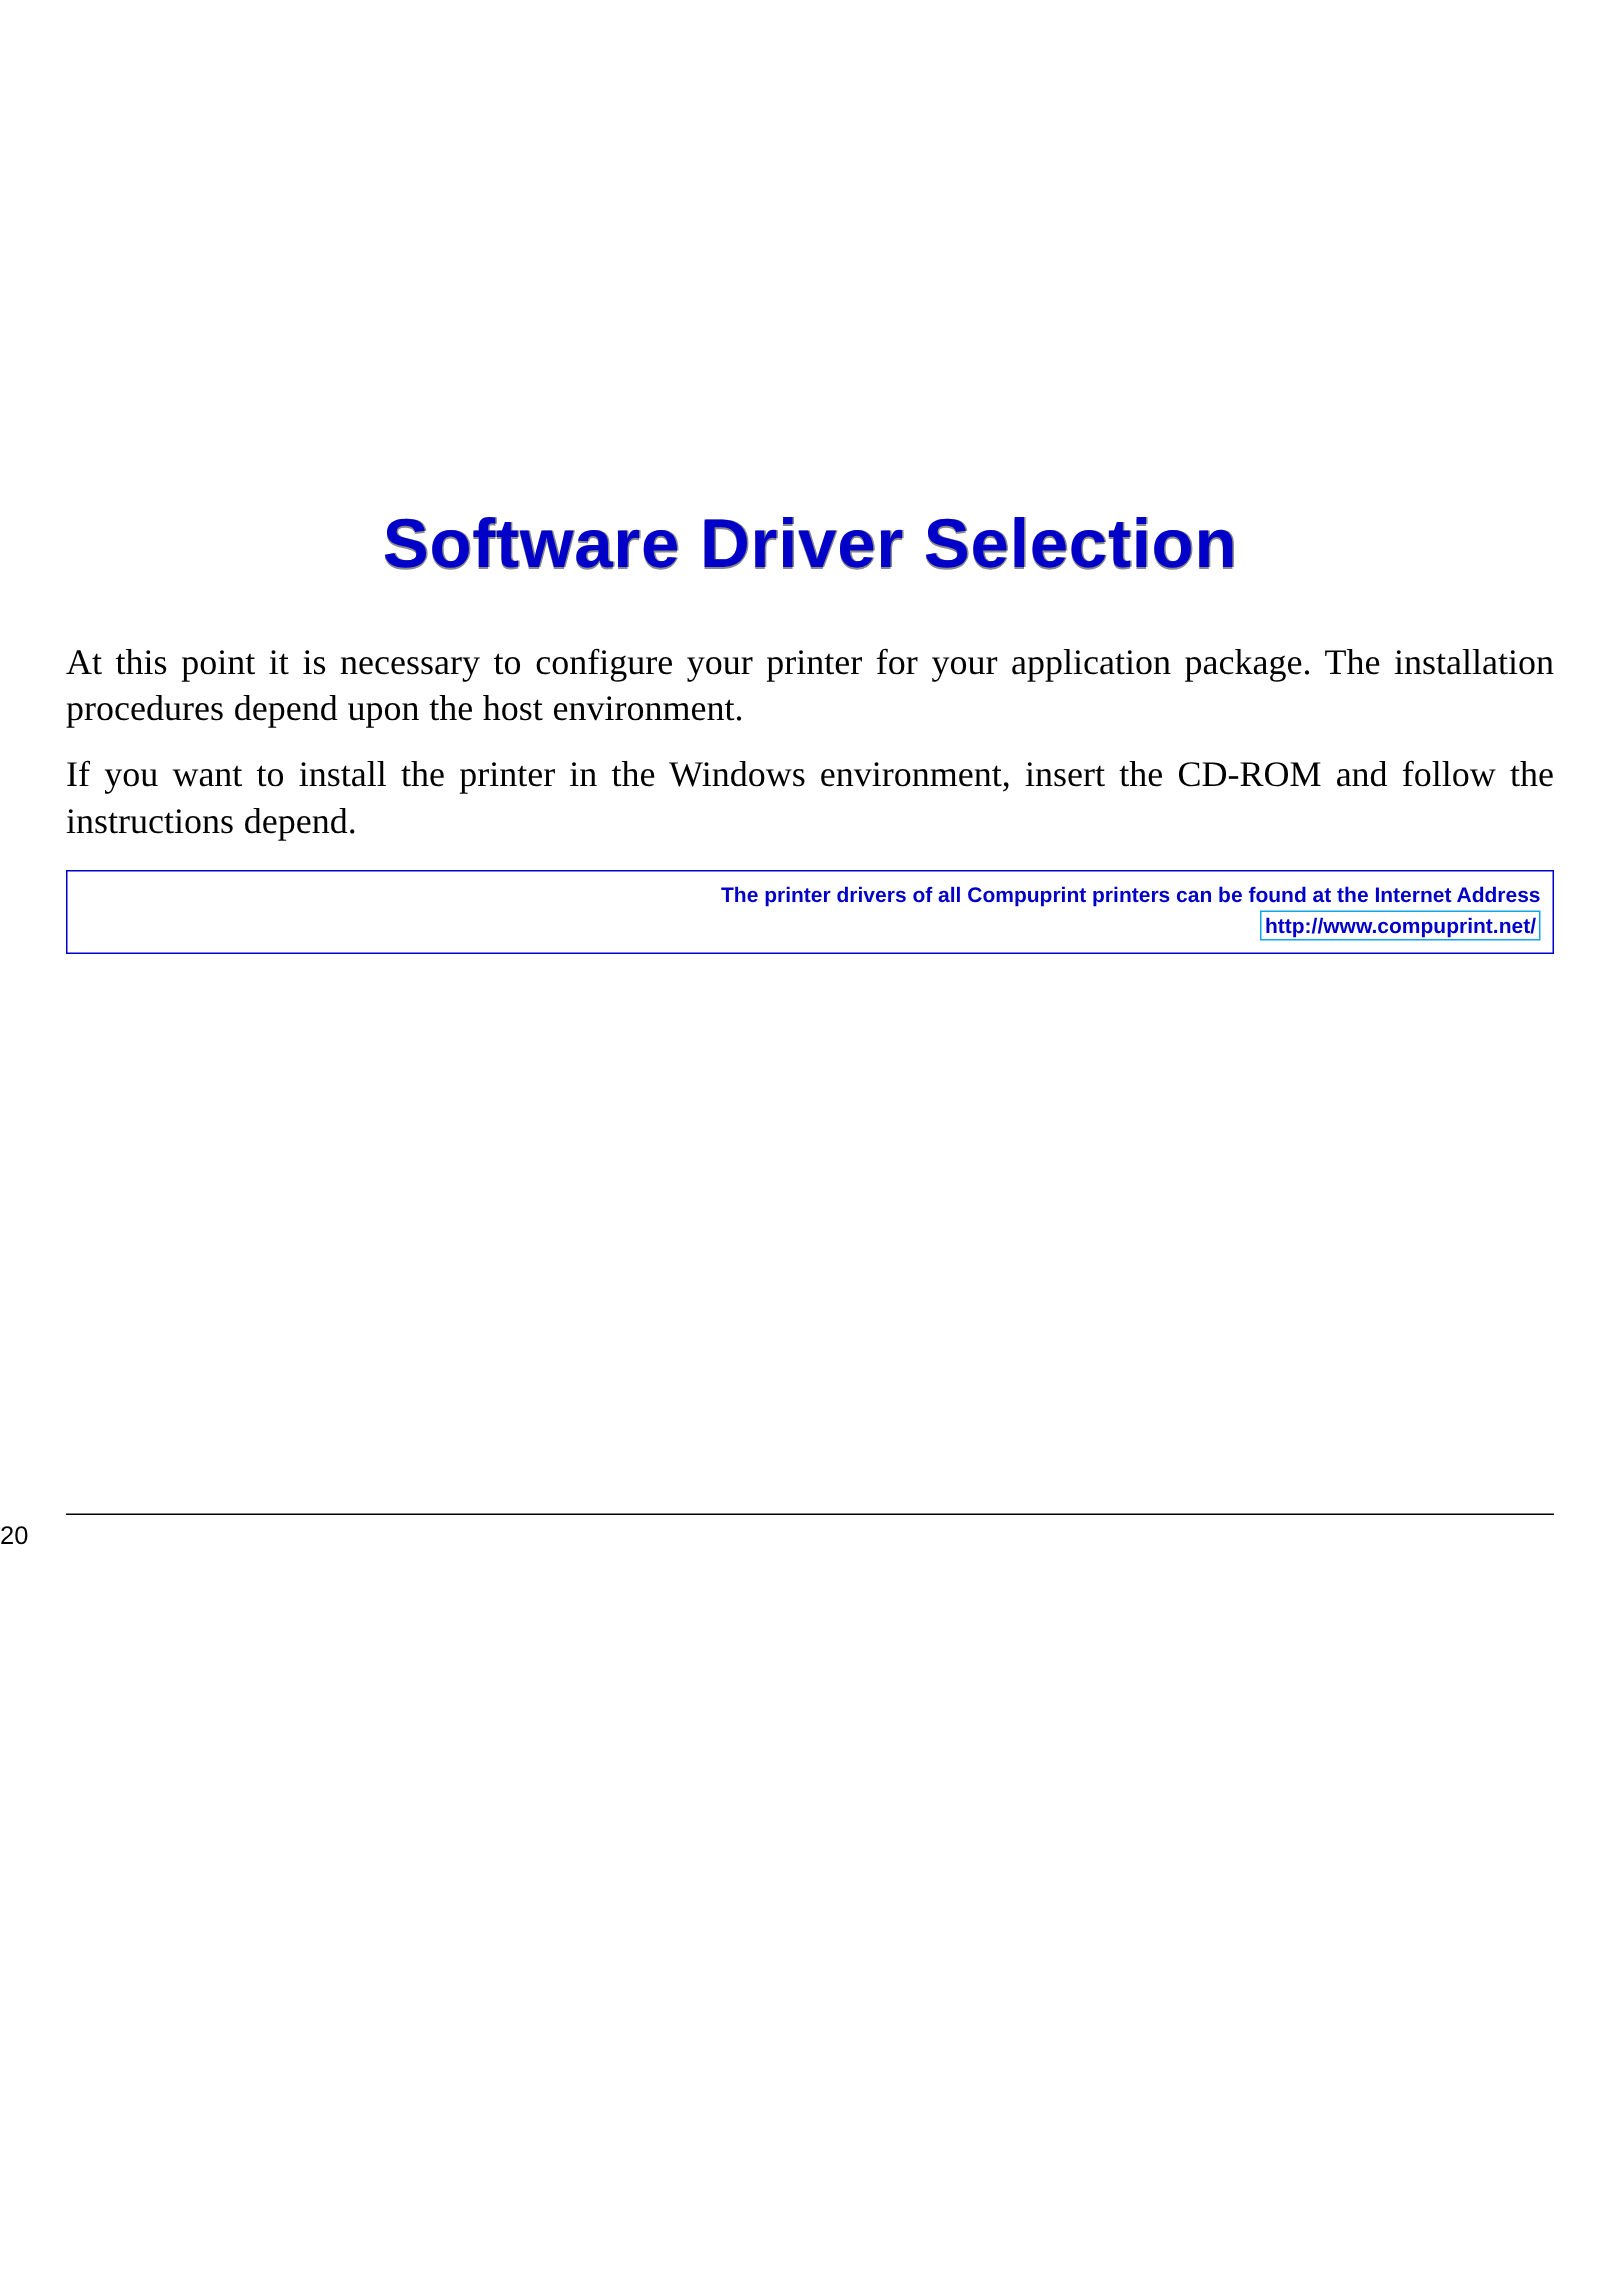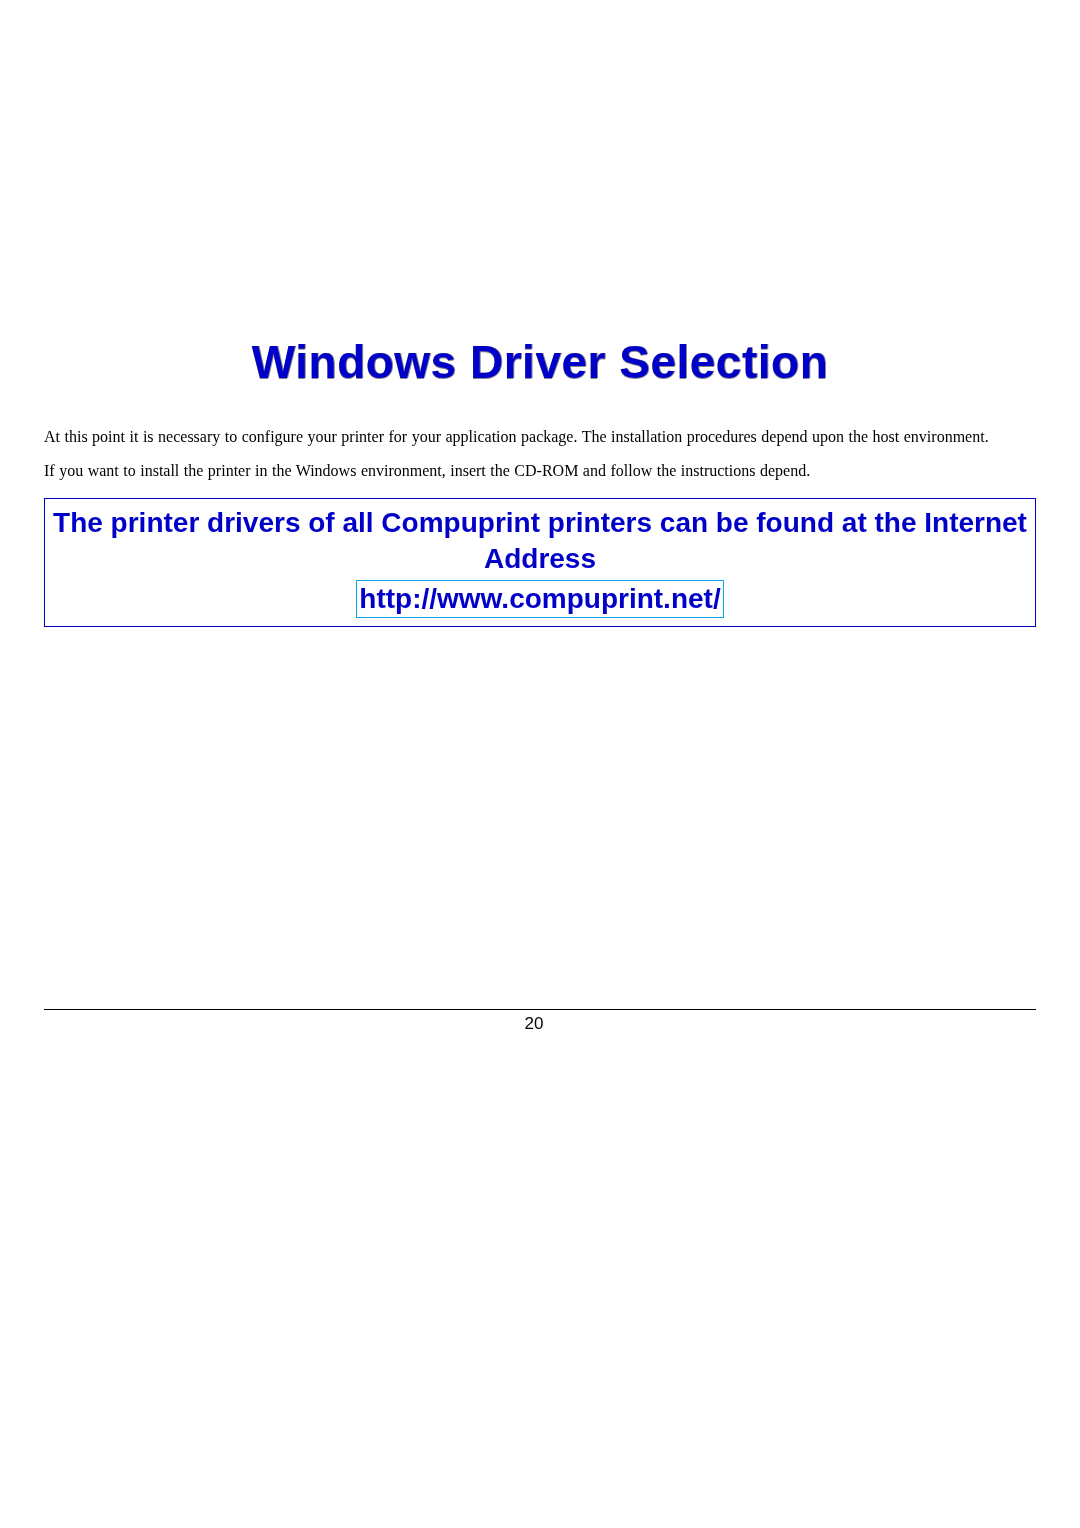--- a/index.html
+++ b/index.html
@@ -21,66 +21,66 @@
     font-family: Arial, Helvetica, sans-serif;
     font-size: 46px;
     font-weight: 700;
     color: #0000c8;
     text-align: center;
     text-shadow: 1px 0 0 #8a8a8a, 0 1px 0 #8a8a8a;
     letter-spacing: 0.5px;
     margin-bottom: 38px;
   }
   .para {
-    font-size: 16px;
+    font-size: 24px;
     line-height: 1.28;
     text-align: justify;
     margin: 0 0 14px 0;
     word-spacing: 0.5px;
   }
   .notice-box {
     border: 1.5px solid #0000c8;
     margin-top: 16px;
     padding: 6px 8px 8px 8px;
-    text-align: center;
+    text-align: right;
     font-family: Arial, Helvetica, sans-serif;
     font-weight: 700;
     color: #0000c8;
-    font-size: 28px;
+    font-size: 14px;
     line-height: 1.3;
   }
   .notice-link {
     display: inline-block;
     border: 1px solid #0ea5e9;
     padding: 0 2px;
     margin-top: 2px;
   }
   .footer-rule {
     position: absolute;
     left: 44px;
     right: 44px;
     top: 1009px;
     border-top: 1.2px solid #000;
   }
   .page-number {
     position: absolute;
     top: 1014px;
     left: 0;
     right: 12px;
-    text-align: center;
+    text-align: left;
     font-family: Arial, Helvetica, sans-serif;
     font-size: 17px;
   }
 </style>
 </head>
 <body>
 
 <div class="page">
 
-  <div class="title">Windows Driver Selection</div>
+  <div class="title">Software Driver Selection</div>
 
   <p class="para">At this point it is necessary to configure your printer for your application package. The installation procedures depend upon the host environment.</p>
   <p class="para">If you want to install the printer in the Windows environment, insert the CD-ROM and follow the instructions depend.</p>
 
   <div class="notice-box">
     <div>The printer drivers of all Compuprint printers can be found at the Internet Address</div>
     <span class="notice-link">http://www.compuprint.net/</span>
   </div>
 
 </div>

